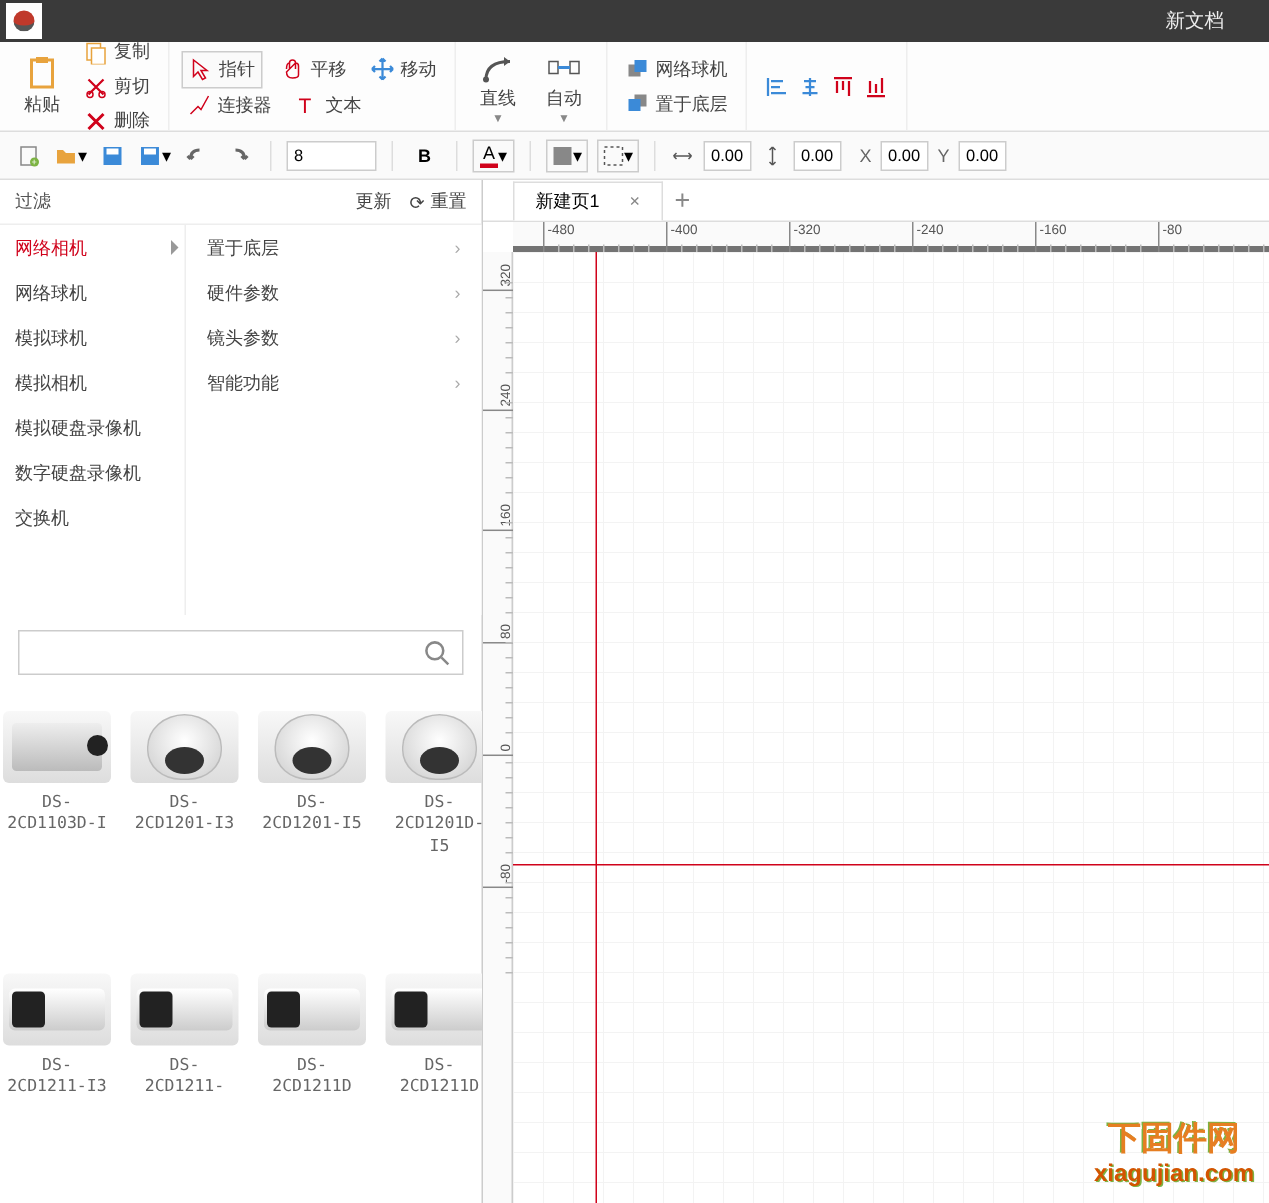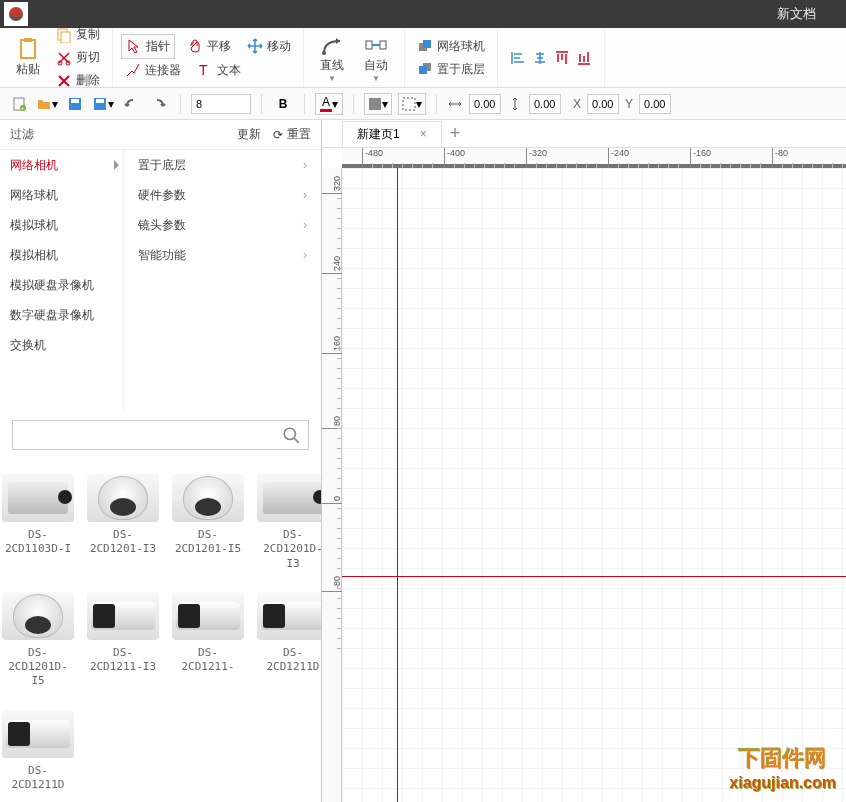--- a/index.html
+++ b/index.html
@@ -377,26 +377,20 @@
           <div class="cam-img">
             <div class="cam-dome"></div>
           </div>
           <div class="grid-label">DS-2CD1201-I3</div>
         </div>
         <div class="grid-item">
           <div class="cam-img">
             <div class="cam-dome"></div>
           </div>
           <div class="grid-label">DS-2CD1201-I5</div>
-        </div>
-        <div class="grid-item">
-          <div class="cam-img">
-            <div class="cam-box"></div>
-          </div>
-          <div class="grid-label">DS-2CD1201D-I3</div>
         </div>
         <div class="grid-item">
           <div class="cam-img">
             <div class="cam-dome"></div>
           </div>
           <div class="grid-label">DS-2CD1201D-I5</div>
         </div>
         <div class="grid-item">
           <div class="cam-img">
             <div class="cam-bullet"></div>

